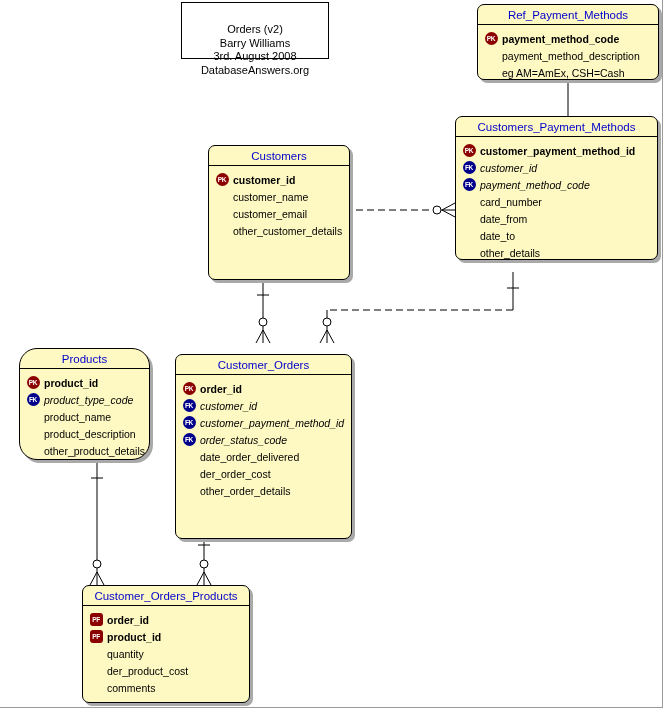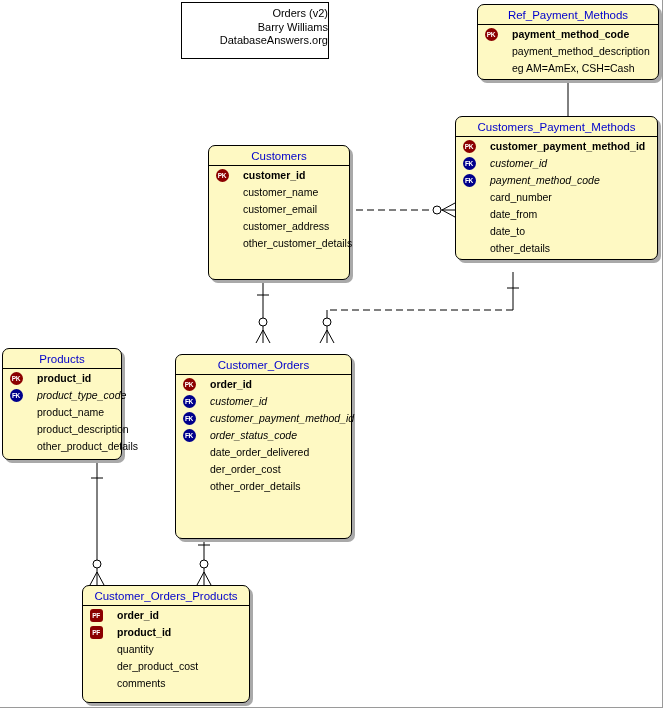--- a/index.html
+++ b/index.html
@@ -11,39 +11,39 @@
   .canvas {
     position:absolute; left:0; top:0; width:663px; height:708px;
     background:#fff;
     border-right:1px solid #9a9a9a; border-bottom:1px solid #9a9a9a;
   }
   .rel-layer { position:absolute; left:0; top:0; z-index:1; }
 
   
   .title-box {
     position:absolute; z-index:2; background:#fff;
-    border:1px solid #000; text-align:right;
-    font-size:11px; color:#000; padding-top:4px; line-height:13.5px;
+    border:1px solid #000; text-align:center;
+    font-size:11px; color:#000; padding-top:20px; line-height:13.5px;
   }
 
   
   .table {
     position:absolute; z-index:2; background:#fef9c3;
     border:1px solid #000; border-radius:7px;
     box-shadow:3px 3px 0 0 var(--shadow, #a9a9a9);
     font-size:10.5px;
   }
   .table-title {
     color:var(--table-title, #0000cc);
     text-align:center; font-size:11.5px;
     padding:4px 4px 3px; border-bottom:1px solid #000;
     white-space:nowrap; overflow:hidden;
   }
   .table-rows { padding:3px 3px 3px 4px; }
-  .row { display:flex; align-items:flex-start; height:17px; white-space:nowrap;gap:10px; }
+  .row { display:flex; align-items:flex-end; height:17px; white-space:nowrap; }
   .key-slot { flex:0 0 18px; width:18px; display:flex; align-items:center; justify-content:center; }
   .key-icon {
     width:13px; height:13px; border-radius:50%;
     color:#fff; font-size:6.5px; font-weight:bold; letter-spacing:-0.3px;
     display:flex; align-items:center; justify-content:center;
   }
   .key-icon.pk { background:var(--pk-icon, #8b0000); }
   .key-icon.fk { background:var(--fk-icon, #00008b); }
   .key-icon.pf { background:var(--pk-icon, #8b0000); border-radius:3px; }
   .row-label { padding-left:2px; color:#000; }
@@ -99,20 +99,21 @@
         <circle cx="204" cy="564" r="4" fill="#fff"></circle>
         <path d="M204 568 V585 M204 572 L197 585 M204 572 L211 585"></path>
       </g>
 
     </g>
   </svg>
 
   <div class="title-box" style="left:181px; top:2px; width:148px; height:57px;">
     <div>Orders (v2)</div>
     <div>Barry Williams</div>
+    <div>3rd. August 2008</div>
     <div>DatabaseAnswers.org</div>
   </div>
 
   <div class="table" style="left:477px; top:4px; width:182px; height:76px;">
     <div class="table-title">Ref_Payment_Methods</div>
     <div class="table-rows">
         <div class="row pk">
           <span class="key-slot">
             <span class="key-icon pk">PK</span>
           </span>
@@ -181,30 +182,26 @@
         <div class="row normal">
           <span class="key-slot"></span>
           <span class="row-label">customer_name</span>
         </div>
         <div class="row normal">
           <span class="key-slot"></span>
           <span class="row-label">customer_email</span>
         </div>
         <div class="row normal">
           <span class="key-slot"></span>
-          <span class="row-label">customer_address</span>
-        </div>
-        <div class="row normal">
-          <span class="key-slot"></span>
           <span class="row-label">other_customer_details</span>
         </div>
       </div>
   </div>
 
-  <div class="table" style="left:2px; top:348px; width:120px; height:112px;">
+  <div class="table" style="left:19px; top:348px; width:131px; height:112px;border-radius:18px;">
     <div class="table-title">Products</div>
     <div class="table-rows">
         <div class="row pk">
           <span class="key-slot">
             <span class="key-icon pk">PK</span>
           </span>
           <span class="row-label">product_id</span>
         </div>
         <div class="row fk">
           <span class="key-slot">

